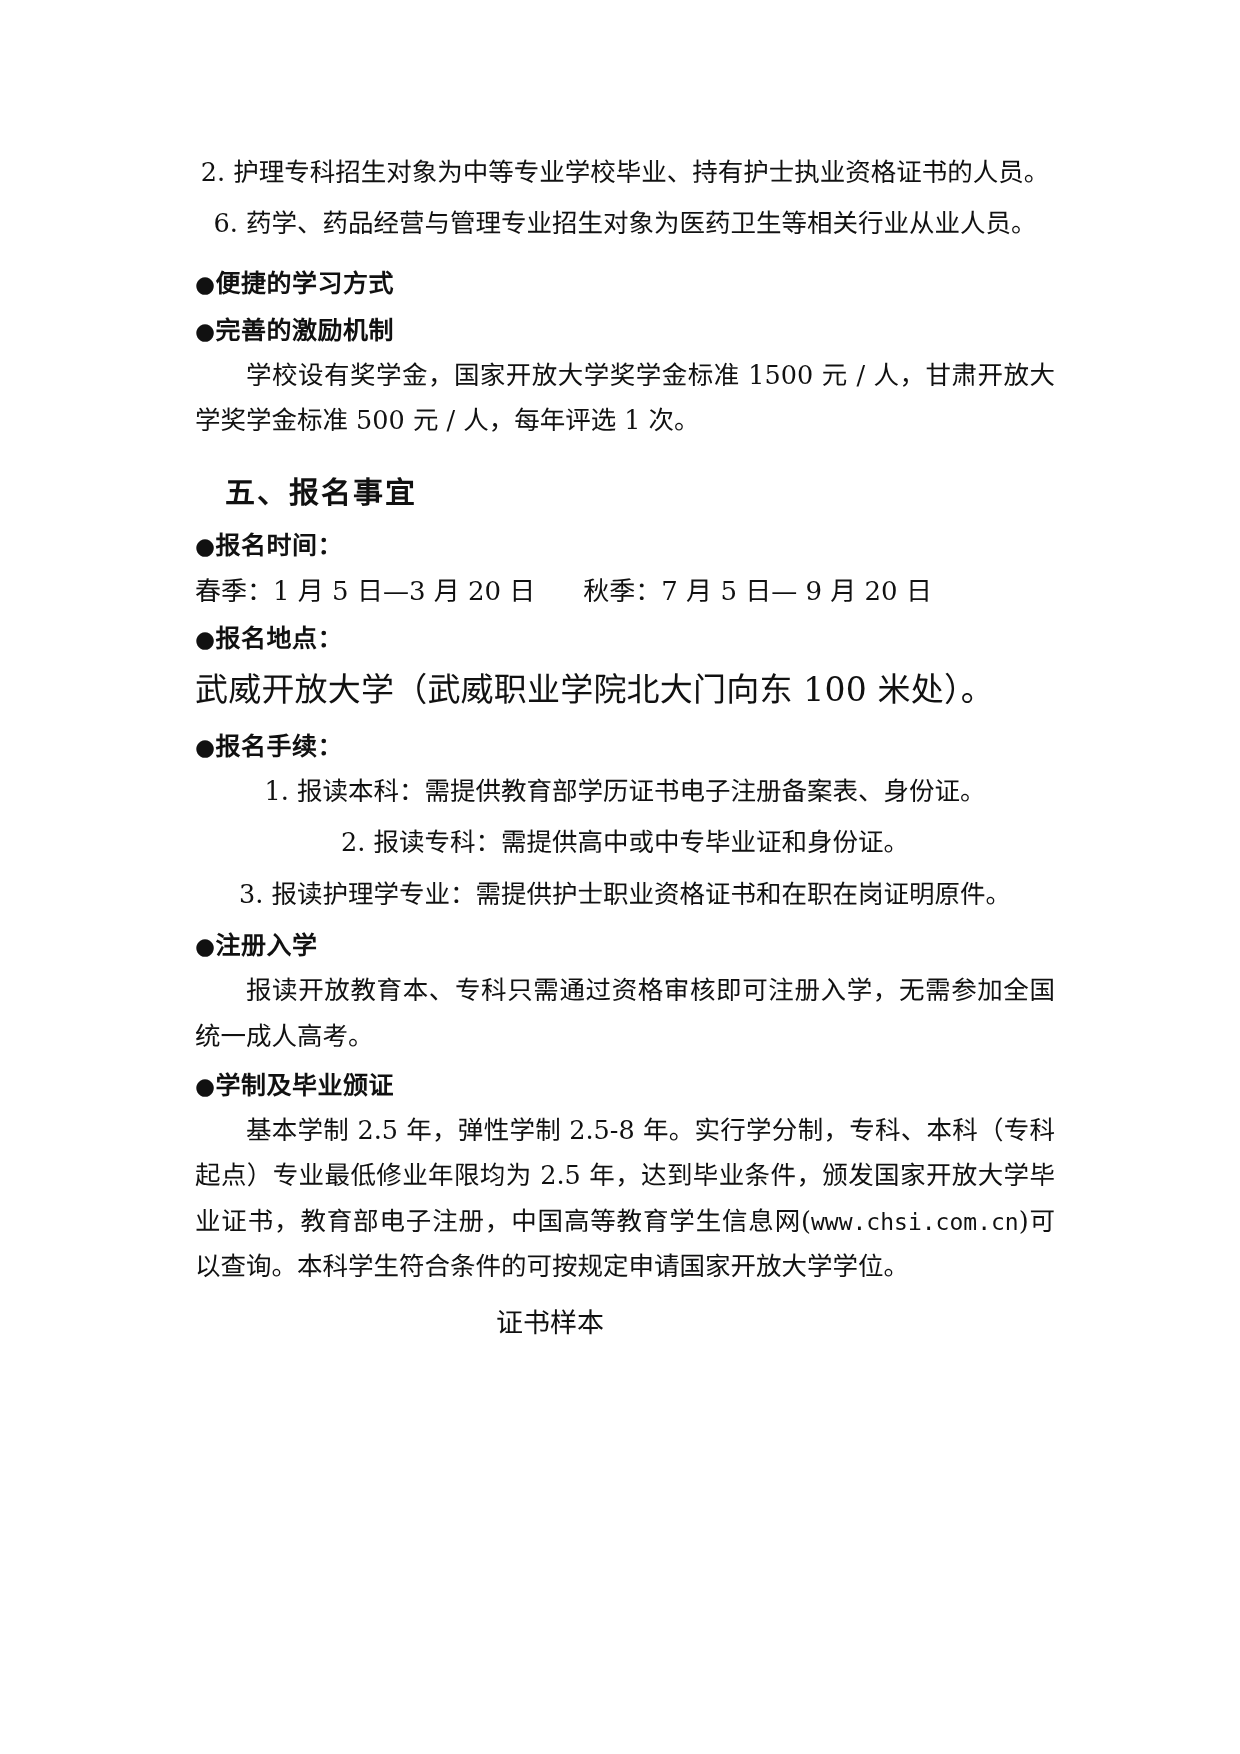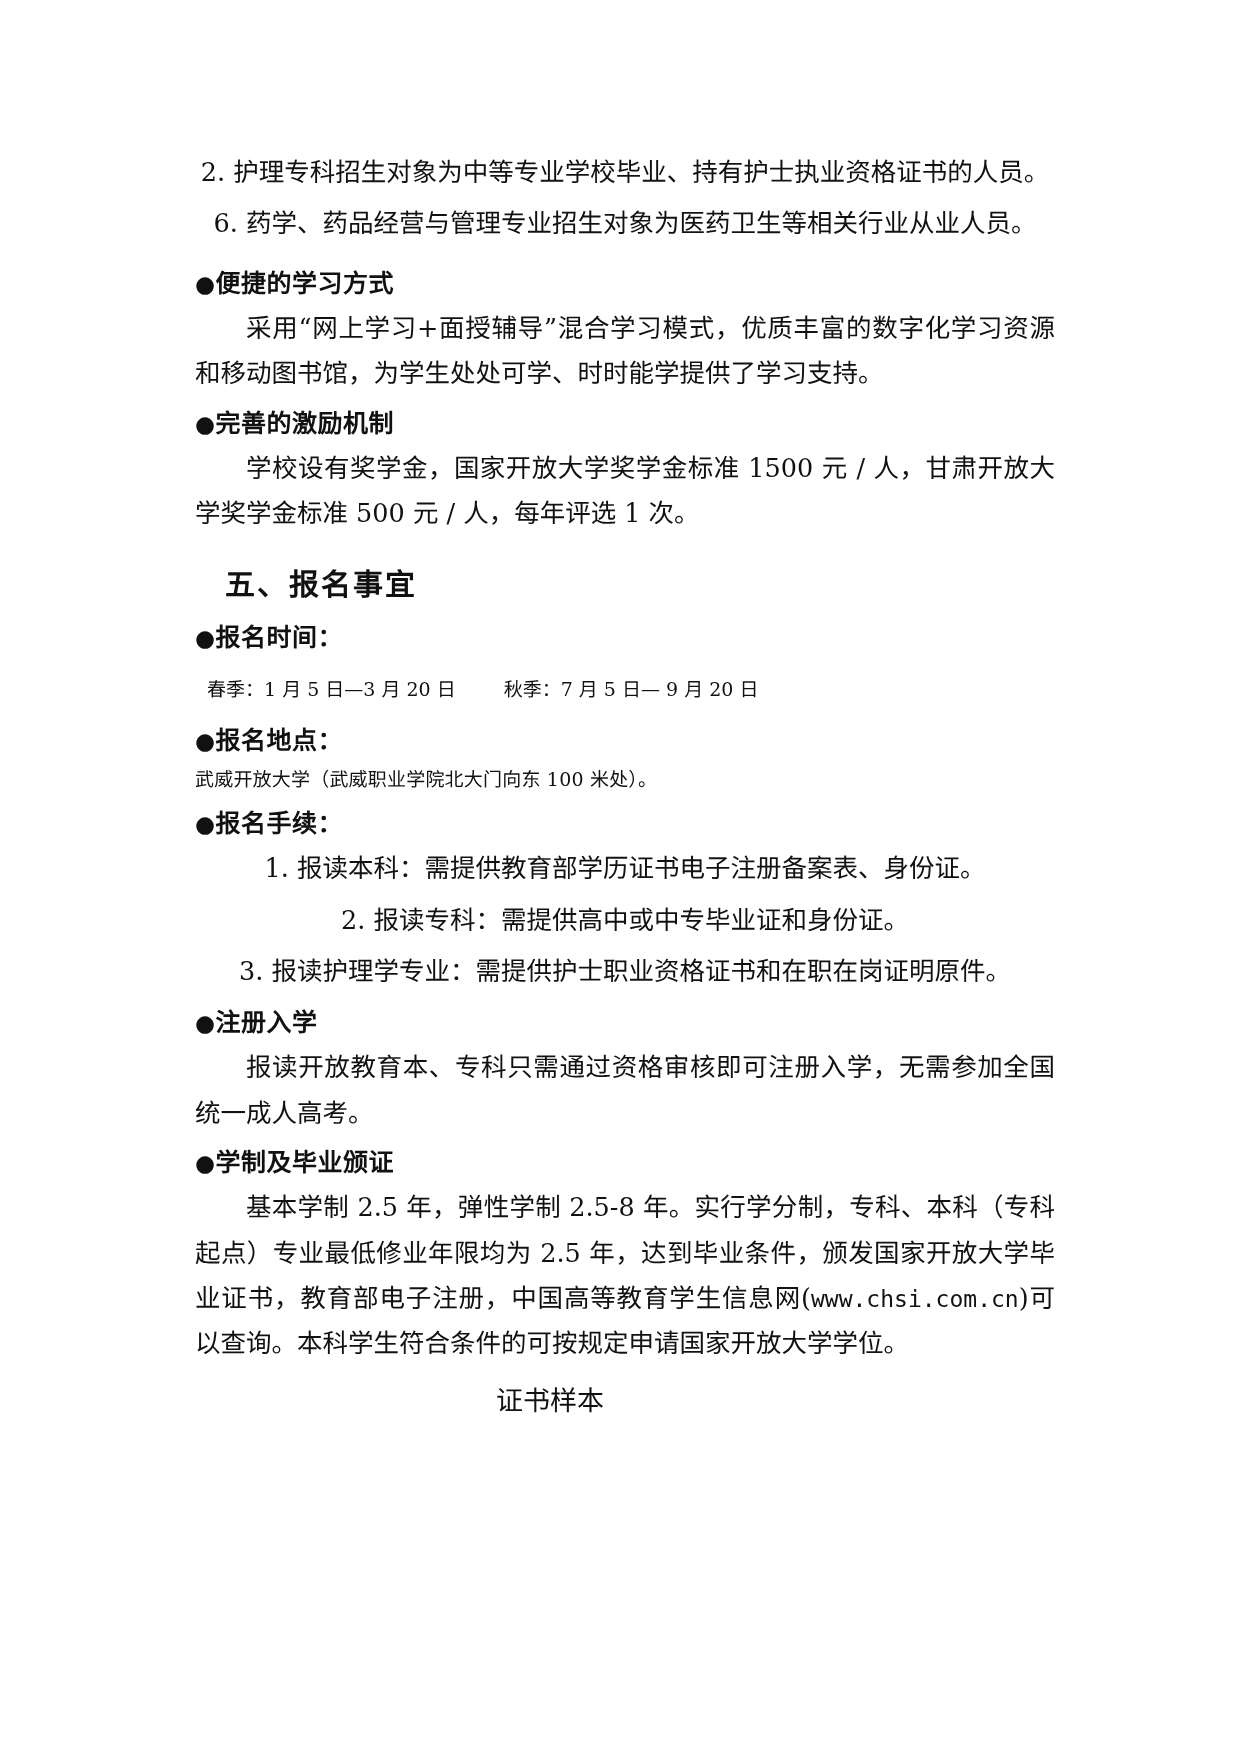--- a/index.html
+++ b/index.html
@@ -19,21 +19,21 @@
     box-sizing: border-box;
     width: 1240px;
     height: 1754px;
     padding: 150px 150px 80px 195px;
   }
   .doc {
     width: 860px;
   }
   
   .line {
-    font-size: 19px;
+    font-size: 33px;
     line-height: 1.78;
     letter-spacing: 0.2px;
     margin: 0 0 4px 0;
     white-space: pre-wrap;
   }
   .numbered {
     font-size: 25.5px;
     line-height: 1.78;
     margin: 0 0 6px 0;
     text-indent: 0;
@@ -61,23 +61,23 @@
     font-weight: bold;
     font-size: 25px;
     line-height: 1.8;
     margin: 2px 0 0 0;
     letter-spacing: 0.5px;
   }
   .bullet-head .dot {
     font-size: 23px;
   }
   .reg-time-line {
-    font-size: 19px;
+    font-size: 26px;
     line-height: 1.8;
-    margin: 12px;
+    margin: 0;
   }
   .gap {
     display: inline-block;
     width: 48px;
   }
   .center-line {
     font-size: 27px;
     line-height: 1.8;
     margin: 10px 0 0 0;
     text-align: center;
@@ -97,21 +97,20 @@
 
     <p class="numbered">2. 护理专科招生对象为中等专业学校毕业、持有护士执业资格证书的人员。</p>
     <p class="numbered">6. 药学、药品经营与管理专业招生对象为医药卫生等相关行业从业人员。</p>
 
     <div class="spacer-sm"></div>
 
 
     <p class="bullet-head">
       <span class="dot">●</span><span>便捷的学习方式</span>
     </p>
-    <p class="body-para">采用“网上学习+面授辅导”混合学习模式，优质丰富的数字化学习资源和移动图书馆，为学生处处可学、时时能学提供了学习支持。</p>
 
     <p class="bullet-head">
       <span class="dot">●</span><span>完善的激励机制</span>
     </p>
     <p class="body-para">学校设有奖学金，国家开放大学奖学金标准 1500 元 / 人，甘肃开放大学奖学金标准 500 元 / 人，每年评选 1 次。</p>
 
     <div class="spacer-sm"></div>
 
     <h2 class="section-head">五、报名事宜</h2>
 

